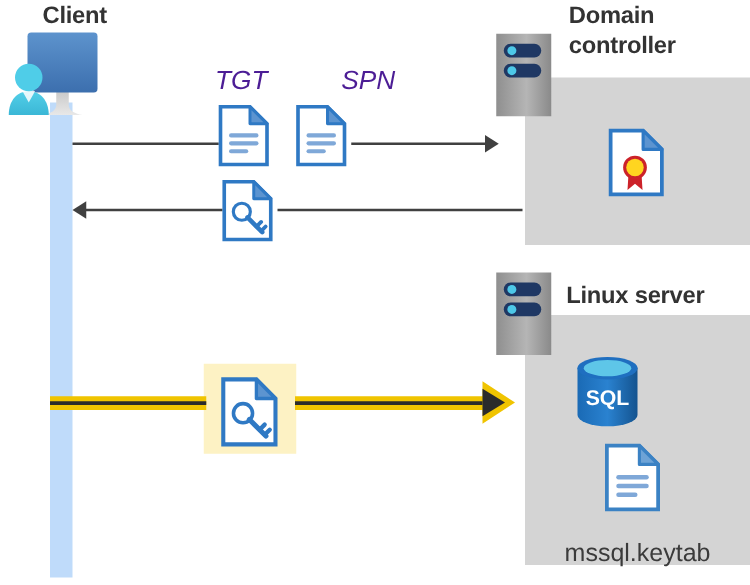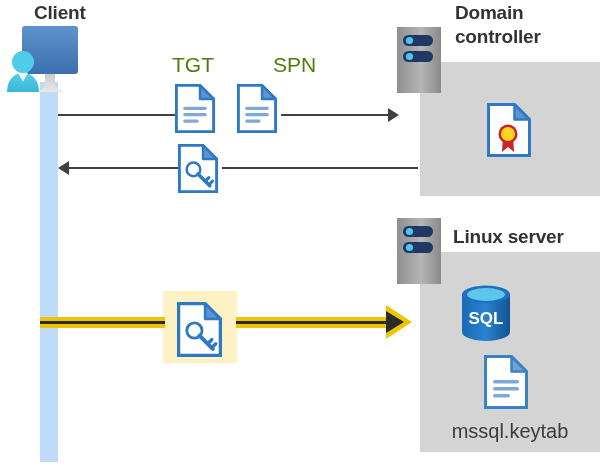--- a/index.html
+++ b/index.html
@@ -22,28 +22,30 @@
 
   
   .title-label {
     font-weight: bold;
     color: #333333;
     font-size: 19px;
     line-height: 22px;
     letter-spacing: -0.2px;
   }
   .plain-label {
-    color: #4d7c0f;
+    color: #4c1d95;
     font-size: 21px;
     font-weight: normal;
+    font-style: italic;
   }
   .file-label {
     color: #3b3b3b;
     font-size: 20px;
     font-weight: normal;
+    margin-top: 12px;
   }
 
   
   .lifeline {
     background: #bfdbfa;
   }
 
   
   .panel { background: #d4d4d4; }
 

